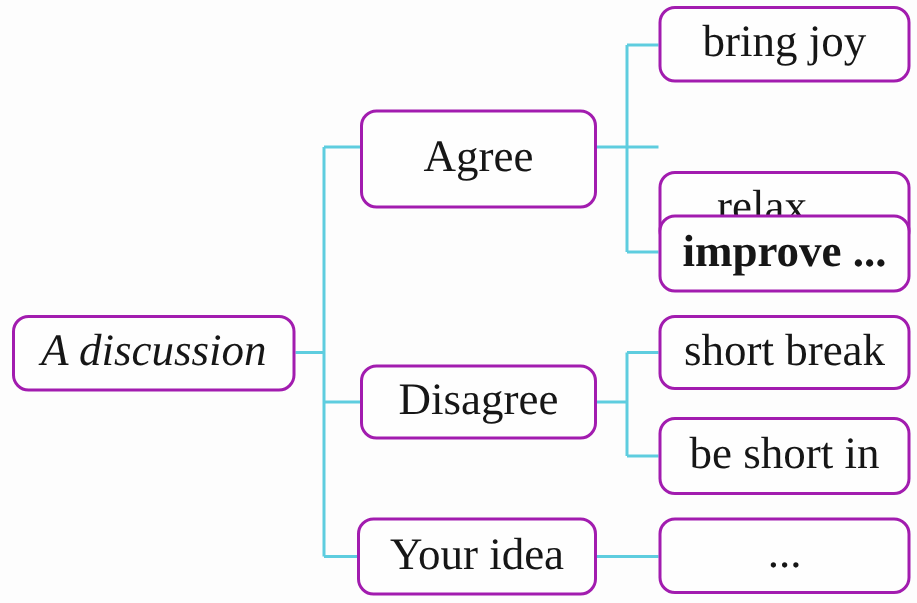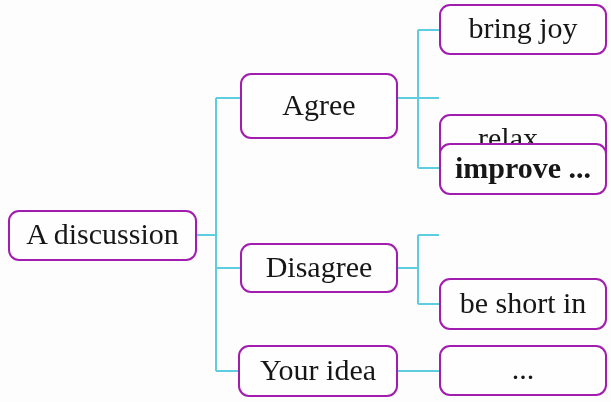--- a/index.html
+++ b/index.html
@@ -30,21 +30,21 @@
     color: #161616;
     display: flex;
     align-items: center;
     justify-content: center;
     font-size: 30px;
     line-height: 1;
     white-space: nowrap;
     padding-bottom: 3px;
   }
   
-  #n-root        { left: 8px;   top: 210px; width: 189px; height: 51px; }
+  #n-root        { left: 8px;   top: 210px; width: 189px; height: 51px; font-style: italic; }
   #n-agree       { left: 240px; top: 73px;  width: 158px; height: 66px; }
   #n-disagree    { left: 240px; top: 243px; width: 158px; height: 50px; }
   #n-youridea    { left: 238px; top: 345px; width: 160px; height: 52px; }
   #n-bringjoy    { left: 439px; top: 4px;   width: 168px; height: 51px; }
   #n-relax       { left: 439px; top: 74px;  width: 168px; height: 51px; margin-top: 40px; }
   #n-improve     { left: 439px; top: 143px; width: 168px; height: 52px; font-weight: bold; }
   #n-shortbreak  { left: 439px; top: 210px; width: 168px; height: 50px; }
   #n-belostin    { left: 439px; top: 278px; width: 168px; height: 52px; }
   #n-dots        { left: 439px; top: 345px; width: 168px; height: 51px; }
 </style>
@@ -84,18 +84,19 @@
   <div class="node" id="n-youridea">Your idea</div>
 
   <div class="node" id="n-disagree">Disagree</div>
 
   <div class="node" id="n-bringjoy">bring joy</div>
 
   <div class="node" id="n-relax">relax ...</div>
 
   <div class="node" id="n-improve">improve ...</div>
 
+  <div class="node" id="n-shortbreak">short break</div>
 
   <div class="node" id="n-belostin">be short in</div>
 
   <div class="node" id="n-dots">...</div>
 
 </div>
 
 </body></html>

